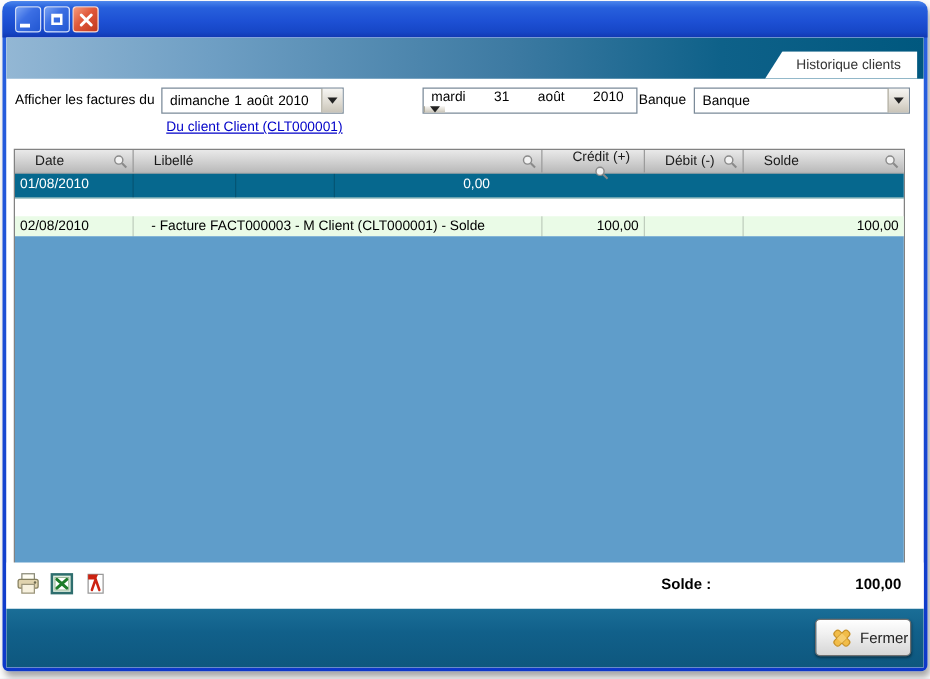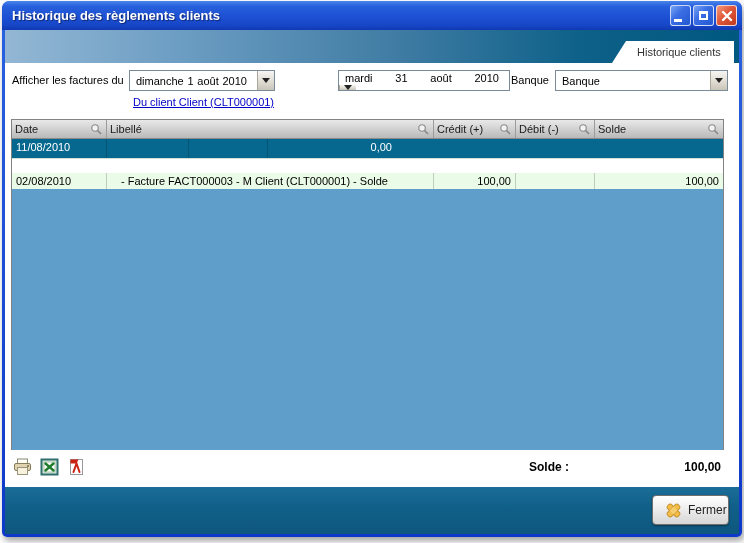--- a/index.html
+++ b/index.html
@@ -54,23 +54,23 @@
     display:flex; align-items:center; justify-content:center;
   }
   .dd-btn::after { content:""; width:0; height:0; border-left:4px solid transparent; border-right:4px solid transparent; border-top:5px solid #222; }
 
   .client-link { position:absolute; left:128px; top:66px; font-size:11px; color:#0000c8; text-decoration:underline; cursor:pointer; }
 
   
   .grid { position:absolute; left:6px; top:89px; width:713px; border:1px solid #828282; }
   .trow { display:flex; }
   .thead { background:linear-gradient(180deg,#e9e9e9 0%,#d4d4d4 45%,#b9b9b9 100%); height:19px; border-bottom:1px solid #8a8a8a; }
-  .thead .cell { display:flex; align-items:center; justify-content:space-between; font-size:11px; color:#1a1a1a; padding:0 3px 0 3px; border-right:1px solid #9b9b9b; }
+  .thead .cell { display:flex; align-items:center; justify-content:space-between; font-size:11px; color:#1a1a1a; padding:0 3px 0 16px; border-right:1px solid #9b9b9b; }
   .thead .cell:last-child { border-right:none; }
-  .c-date { width:95px; } .c-lib { flex:1; } .c-cred { width:82px; } .c-deb { width:79px; } .c-sold { width:128px; }
+  .c-date { width:95px; } .c-lib { flex:1; } .c-cred { width:82px;flex-direction:column; } .c-deb { width:79px; } .c-sold { width:128px; }
   .row { font-size:11px; }
   .row .cell { padding:2px 4px; border-right:1px solid rgba(0,0,0,.18); }
   .row .cell:last-child { border-right:none; }
   .row-sel { background:#06688e; color:#fff; height:20px; border-bottom:1px solid #cfe0d8; }
   .row-green { background:#eafbe7; color:#000;margin-top:14px; }
   .num { text-align:right; }
   .lib2 { padding-left:10px; }
   .filler { height:288px; background:#5f9dca; }
 
   .mag { width:13px; height:13px; flex:none; }
@@ -89,21 +89,20 @@
     display:flex; align-items:center; gap:6px; padding-left:12px;
     font-size:12px; color:#222; cursor:pointer;
     box-shadow:inset 0 1px 0 #fff, 0 1px 2px rgba(0,0,0,.4);
   }
 </style>
 </head>
 <body>
 
 <div class="window">
   <div class="titlebar">
-    <div class="title">Historique des règlements clients</div>
     <div class="winbtns">
       <div class="winbtn blue">
           <span class="glyph-min"></span>
         </div>
       <div class="winbtn blue">
           <span class="glyph-max"></span>
         </div>
       <div class="winbtn red">
         <svg width="12" height="12" viewBox="0 0 12 12">
             <path d="M2 2 L10 10 M10 2 L2 10" stroke="#fff" stroke-width="2.4" stroke-linecap="round"></path>
@@ -186,21 +185,21 @@
         <div class="cell c-sold">
           <span>Solde</span>
           <svg class="mag" viewBox="0 0 16 16">
               <circle cx="6.2" cy="6.2" r="4" fill="#f2f2f2" stroke="#8a8a8a" stroke-width="1.4"></circle>
               <line x1="9.4" y1="9.4" x2="13.6" y2="13.6" stroke="#8a8a8a" stroke-width="2"></line>
             </svg>
         </div>
       </div>
 
       <div class="trow row row-sel">
-        <div class="cell c-date">11/08/2010</div>
+        <div class="cell c-date">01/08/2010</div>
         <div class="cell c-cred num"></div>
         <div class="cell c-deb num"></div>
         <div class="cell c-sold num">0,00</div>
       </div>
 
       <div class="trow row row-green">
         <div class="cell c-date">02/08/2010</div>
         <div class="cell c-lib">
           <div class="lib2">- Facture FACT000003 - M Client (CLT000001) - Solde</div>
         </div>

